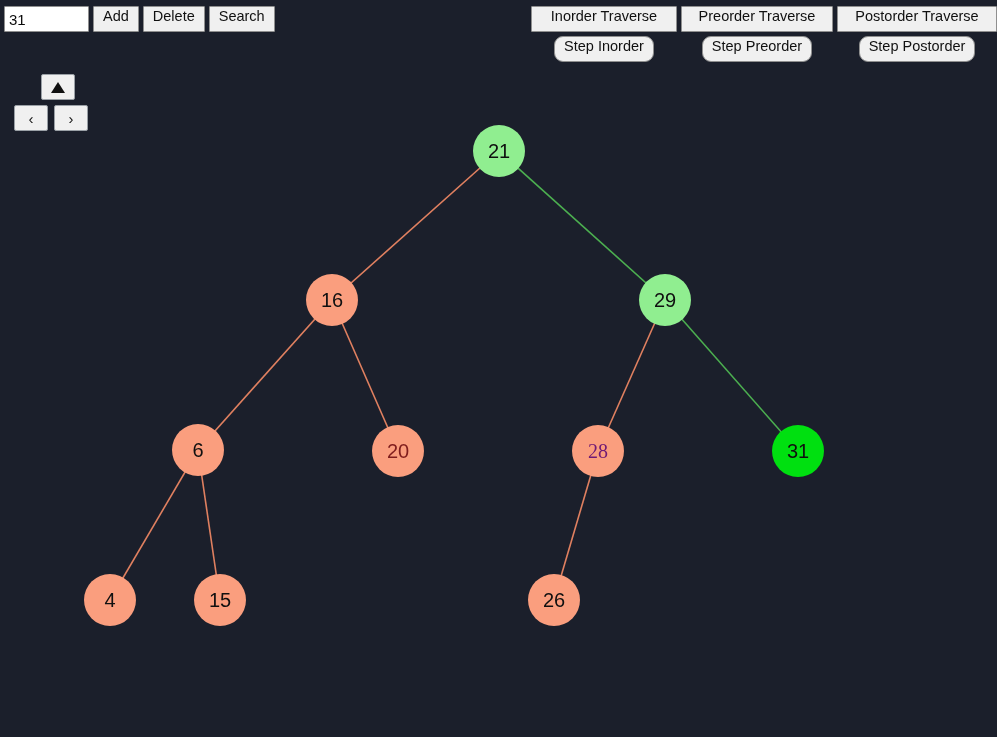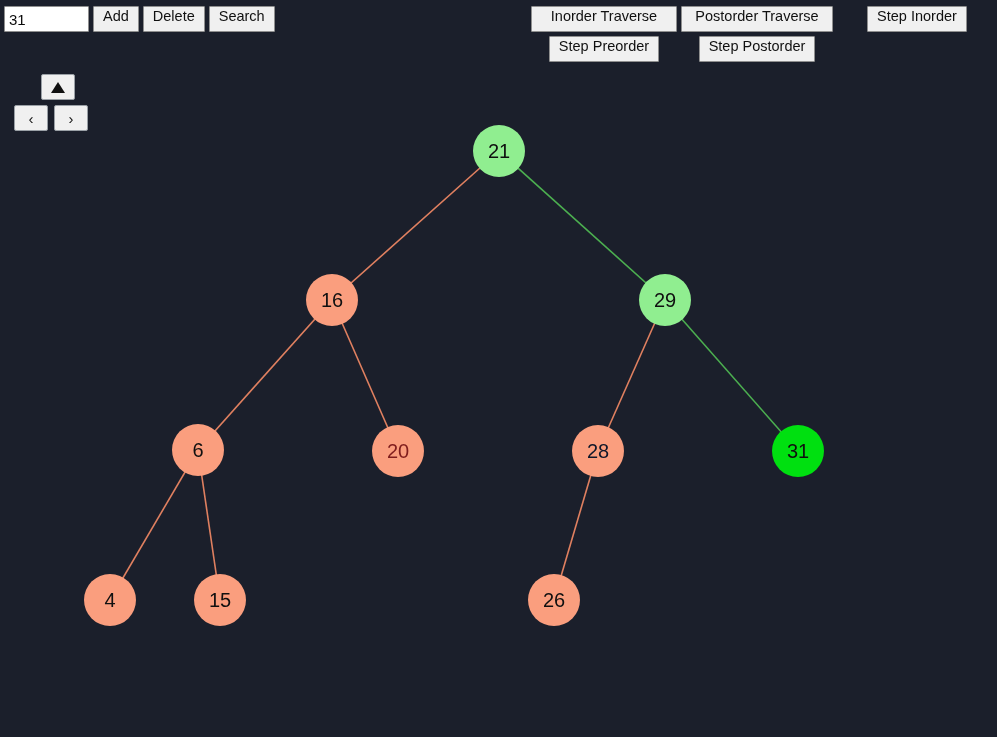--- a/index.html
+++ b/index.html
@@ -69,21 +69,21 @@
     width: 462px;
   }
   .trav-grid {
     display: grid;
     grid-template-columns: 146px 152px 160px;
     column-gap: 4px;
     row-gap: 4px;
     justify-items: center;
   }
   .trav-grid .btn { width: 100%; }
-  .trav-grid .btn.step { width: auto; }
+  .trav-grid .btn.step { width: auto; border-radius: 9px; }
 
   
   #nav-pad {
     position: absolute;
     left: 13px; top: 74px;
     width: 90px;
     height: 62px;
   }
   .nav-btn {
     position: absolute;
@@ -148,20 +148,21 @@
       <input class="num-input" type="text" value="31" style="">
       <button class="btn">Add</button>
       <button class="btn">Delete</button>
       <button class="btn">Search</button>
     </div>
   </div>
 
   <div id="right-tools">
     <div class="trav-grid">
       <button class="btn">Inorder Traverse</button>
+      <button class="btn">Preorder Traverse</button>
       <button class="btn">Postorder Traverse</button>
       <button class="btn step">Step Inorder</button>
       <button class="btn step">Step Preorder</button>
       <button class="btn step">Step Postorder</button>
     </div>
   </div>
 </div>
 
 <div id="nav-pad">
   <div class="nav-btn" id="btn-up">
@@ -195,21 +196,21 @@
     </div>
     <div class="node" style="left: 639px; top: 274px; width: 52px; height: 52px; background: rgb(144, 238, 144); color: rgb(16, 16, 16);">
       <span>29</span>
     </div>
     <div class="node" style="left: 172px; top: 424px; width: 52px; height: 52px; background: rgb(250, 158, 126); color: rgb(16, 16, 16);">
       <span>6</span>
     </div>
     <div class="node" style="left: 372px; top: 425px; width: 52px; height: 52px; background: rgb(250, 158, 126); color: #7f1d1d;">
       <span>20</span>
     </div>
-    <div class="node" style="left: 572px; top: 425px; width: 52px; height: 52px; background: rgb(250, 158, 126); color: #0f172a;">
+    <div class="node" style="left: 572px; top: 425px; width: 52px; height: 52px; background: rgb(250, 158, 126); color: #701a75; font-family: Liberation Serif, serif;">
       <span>28</span>
     </div>
     <div class="node" style="left: 772px; top: 425px; width: 52px; height: 52px; background: rgb(0, 224, 16); color: rgb(16, 16, 16);">
       <span>31</span>
     </div>
     <div class="node" style="left: 84px; top: 574px; width: 52px; height: 52px; background: rgb(250, 158, 126); color: rgb(16, 16, 16);">
       <span>4</span>
     </div>
     <div class="node" style="left: 194px; top: 574px; width: 52px; height: 52px; background: rgb(250, 158, 126); color: rgb(16, 16, 16);">
       <span>15</span>

